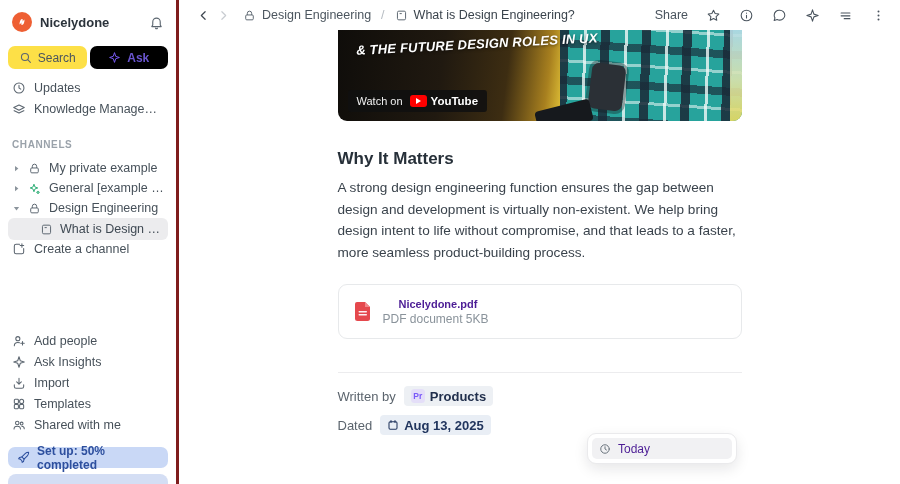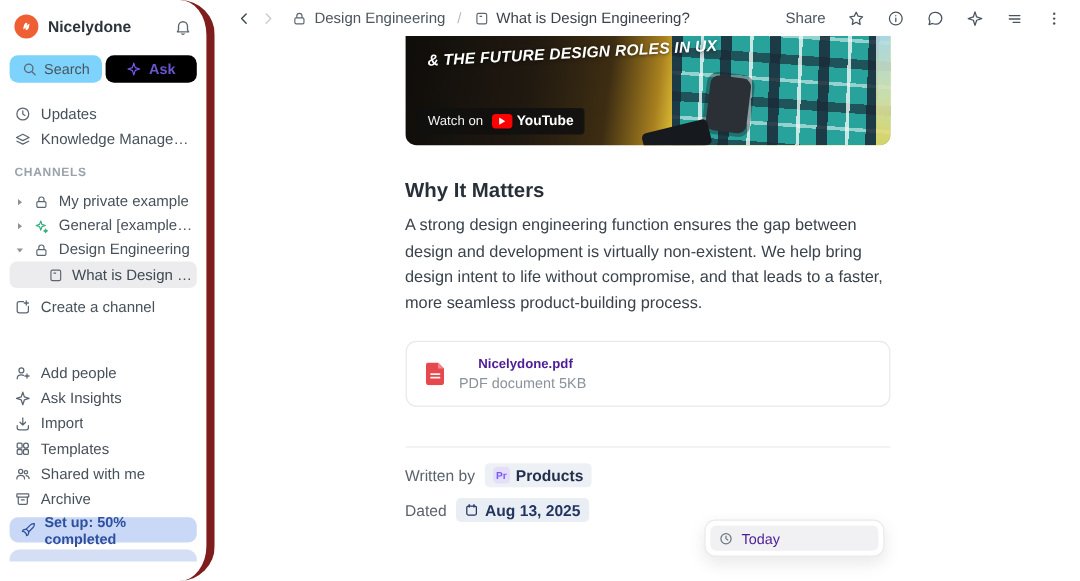--- a/index.html
+++ b/index.html
@@ -1,31 +1,31 @@
 <!DOCTYPE html>
 <html><head>
 <meta charset="utf-8">
 <style>
   * { margin:0; padding:0; box-sizing:border-box; }
   html,body { width:900px; height:484px; overflow:hidden; background:#fff;
     font-family:"Liberation Sans", sans-serif; -webkit-font-smoothing:antialiased; }
   .app { display:flex; width:900px; height:484px; position:relative; }
 
   
-  .sidebar { width:179px; height:100%; border-right:7px solid #7f1d1d; background:#fff;
-    padding:8px 8px 16px 8px; display:flex; flex-direction:column; font-size:12.5px; color:#47515a; position:relative;border-radius:29px; }
+  .sidebar { width:179px; height:100%; border-right:3px solid #7f1d1d; background:#fff;
+    padding:8px 8px 0 8px; display:flex; flex-direction:column; font-size:12.5px; color:#47515a; position:relative; }
   .sb-header { display:flex; align-items:center; height:28px; padding:0 4px; }
   .logo { width:20px; height:20px; border-radius:50%; background:#ee5f33; display:flex; align-items:center; justify-content:center; flex:none; }
   .app-name { font-weight:700; color:#2b333b; font-size:13px; margin-left:8px; flex:1; }
   .icon { display:inline-flex; align-items:center; justify-content:center; flex:none; color:#5c6670; }
   .sb-btn-row { display:flex; gap:3px; margin:10px 0 12px 0; }
   .sb-btn { flex:1; height:23px; border-radius:7px; display:flex; align-items:center; justify-content:center;
-    gap:6px; font-size:12px; color:#4a545e; background:#7dd3fc; cursor:pointer; }
+    gap:6px; font-size:12px; color:#4a545e; background:#fde047; cursor:pointer; }
   .sb-btn.ask { background:#000000; color:#6a55cf; font-weight:600; }
-  .sb-item { display:flex; align-items:flex-end; gap:8px; height:21px; padding:0 4px; border-radius:6px; cursor:pointer; }
+  .sb-item { display:flex; align-items:flex-start; gap:8px; height:21px; padding:0 4px; border-radius:6px; cursor:pointer; }
   .sb-item + .sb-item { margin-top:0; }
   .sb-nav .sb-item { height:21px; margin-bottom:0; }
   .sb-section { margin-top:4px; }
   .sb-label { white-space:nowrap; overflow:hidden; text-overflow:ellipsis; }
   .channels-header { font-size:10px; font-weight:700; letter-spacing:.6px; color:#9aa2aa; margin:16px 4px 8px 4px; }
   .tree-row { display:flex; align-items:center; gap:6px; height:20px; padding:0 2px; border-radius:6px; cursor:pointer; }
   .caret { width:12px; display:flex; justify-content:center; color:#8b949c; flex:none; }
   .tree-row .sb-label { margin-left:2px; }
   .tree-child { display:flex; align-items:center; gap:7px; height:22px; padding:0 2px 0 32px; border-radius:6px; cursor:pointer; }
   .tree-child.selected { background:#ececee; }
@@ -269,30 +269,20 @@
         <span class="icon">
           <svg width="14" height="14" viewBox="0 0 24 24" fill="none" stroke="currentColor" stroke-width="1.8" stroke-linecap="round" stroke-linejoin="round">
               <circle cx="9" cy="8.5" r="3"></circle>
               <path d="M3.5 19c0-3 2.4-5 5.5-5s5.5 2 5.5 5"></path>
               <circle cx="16.5" cy="9.5" r="2.4"></circle>
               <path d="M16.8 14.2c2.4.3 4.2 2 4.2 4.3"></path>
             </svg>
         </span>
         <span class="sb-label">Shared with me</span>
       </div>
-      <div class="sb-item">
-        <span class="icon">
-          <svg width="14" height="14" viewBox="0 0 24 24" fill="none" stroke="currentColor" stroke-width="1.8" stroke-linecap="round" stroke-linejoin="round">
-              <rect x="3.5" y="4.5" width="17" height="4.5" rx="1"></rect>
-              <path d="M5.5 9v8.5a2 2 0 0 0 2 2h9a2 2 0 0 0 2-2V9"></path>
-              <path d="M10 13h4"></path>
-            </svg>
-        </span>
-        <span class="sb-label">Archive</span>
-      </div>
     </div>
 
     <div class="setup-chip">
       <span class="icon" style="color:#2d4f9e">
         <svg width="13" height="13" viewBox="0 0 24 24" fill="none" stroke="currentColor" stroke-width="1.9" stroke-linecap="round" stroke-linejoin="round">
             <path d="M13 15l-4-4 6.5-6.5C17 3 20.5 2.5 21.5 2.5c0 1-.5 4.5-2 6L13 15z"></path>
             <path d="M9 11l-4.5 1L3 14.5 6 15l3 3 .5 3 2.5-1.5 1-4.5"></path>
           </svg>
       </span>
       <span>Set up: 50% completed</span>

